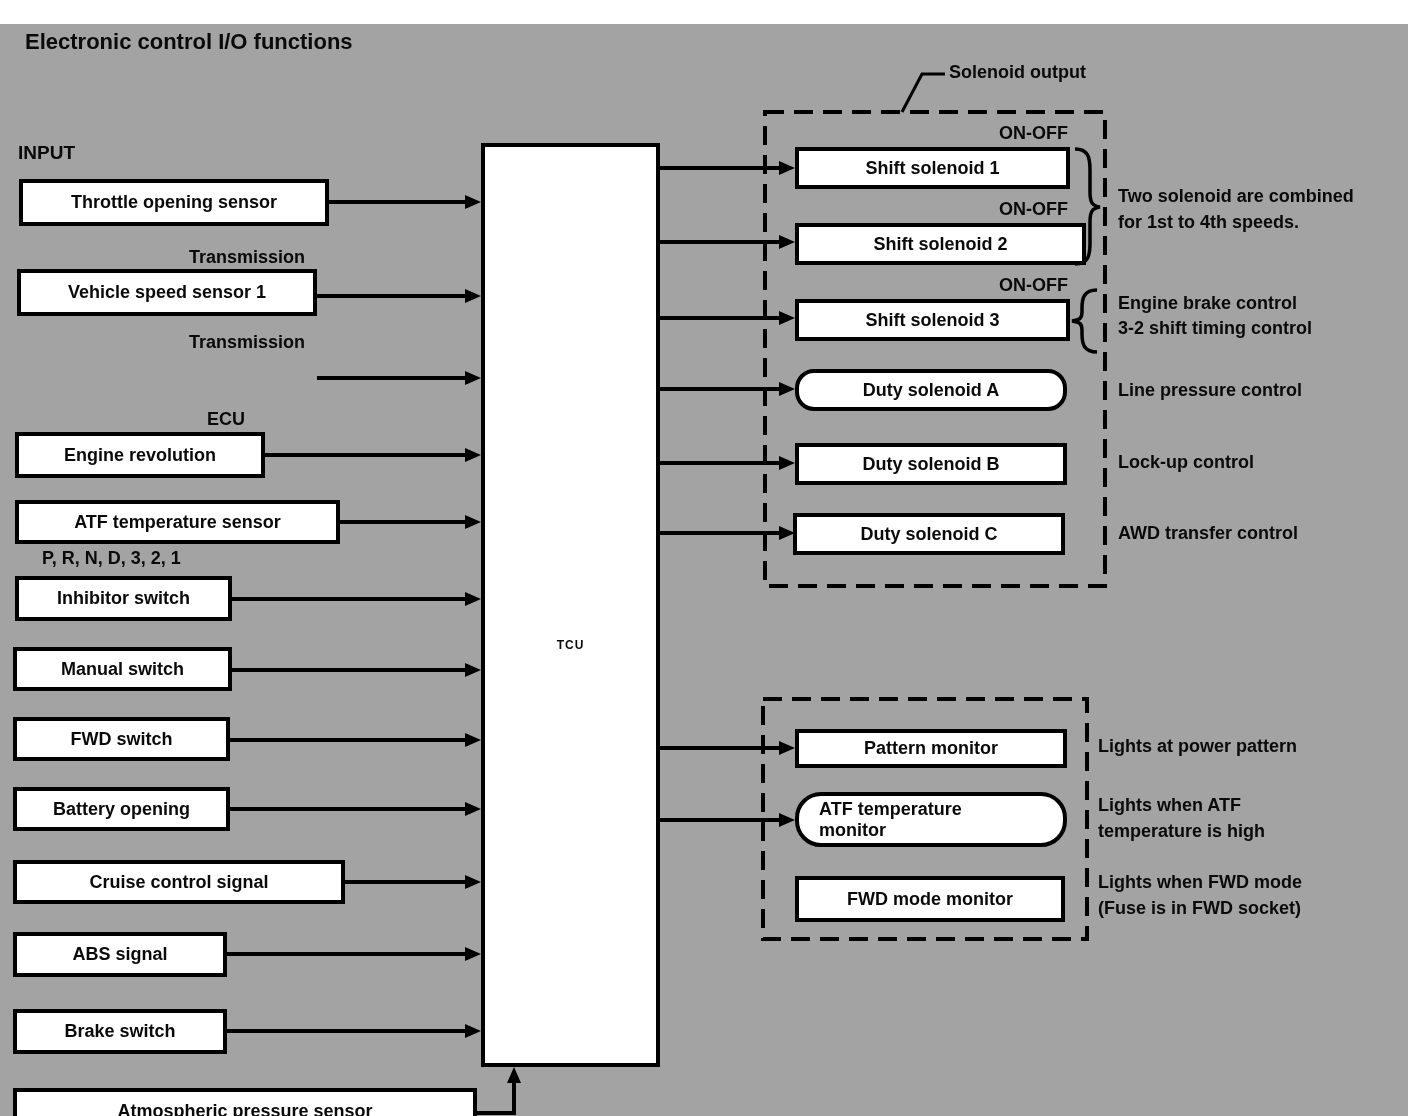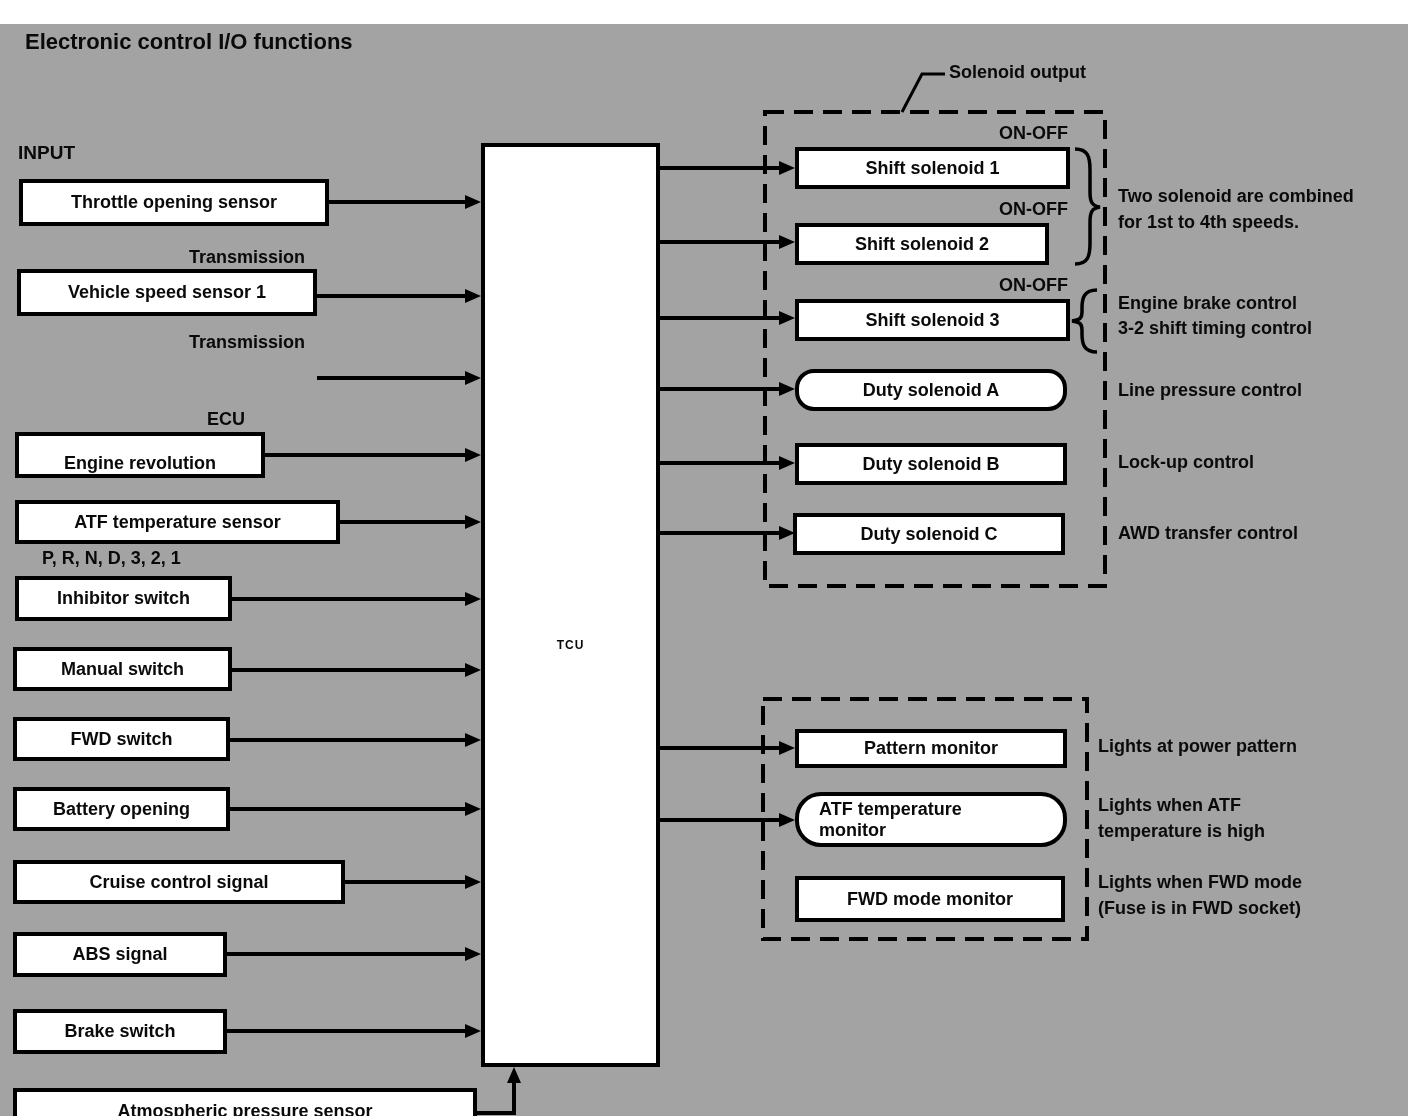--- a/index.html
+++ b/index.html
@@ -94,21 +94,21 @@
   </div>
 
   <div class="lbl" style="left:189px;top:223px;">Transmission</div>
   <div class="bx" style="left:17px;top:245px;width:300px;height:47px;">
     <span>Vehicle speed sensor 1</span>
   </div>
 
   <div class="lbl" style="left:189px;top:308px;">Transmission</div>
 
   <div class="lbl" style="left:207px;top:385px;">ECU</div>
-  <div class="bx" style="left:15px;top:408px;width:250px;height:46px;align-items:flex-end;">
+  <div class="bx" style="left:15px;top:408px;width:250px;height:46px;">
     <span>Engine revolution</span>
   </div>
 
   <div class="bx" style="left:15px;top:476px;width:325px;height:44px;">
     <span>ATF temperature sensor</span>
   </div>
 
   <div class="lbl" style="left:42px;top:524px;">P, R, N, D, 3, 2, 1</div>
   <div class="bx" style="left:15px;top:552px;width:217px;height:45px;">
     <span>Inhibitor switch</span>
@@ -147,21 +147,21 @@
   </div>
 
   <div class="lbl" style="left:949px;top:38px;">Solenoid output</div>
 
   <div class="onoff" style="left:983px;top:99px;">ON-OFF</div>
   <div class="bx" style="left:795px;top:123px;width:275px;height:42px;">
     <span>Shift solenoid 1</span>
   </div>
 
   <div class="onoff" style="left:983px;top:175px;">ON-OFF</div>
-  <div class="bx" style="left:795px;top:199px;width:254px;height:42px;">
+  <div class="bx" style="left:795px;top:199px;width:291px;height:42px;">
     <span>Shift solenoid 2</span>
   </div>
 
   <div class="onoff" style="left:983px;top:251px;">ON-OFF</div>
   <div class="bx" style="left:795px;top:275px;width:275px;height:42px;">
     <span>Shift solenoid 3</span>
   </div>
 
   <div class="bx" style="left:795px;top:345px;width:272px;height:42px;border-radius:19px;">
     <span>Duty solenoid A</span>

